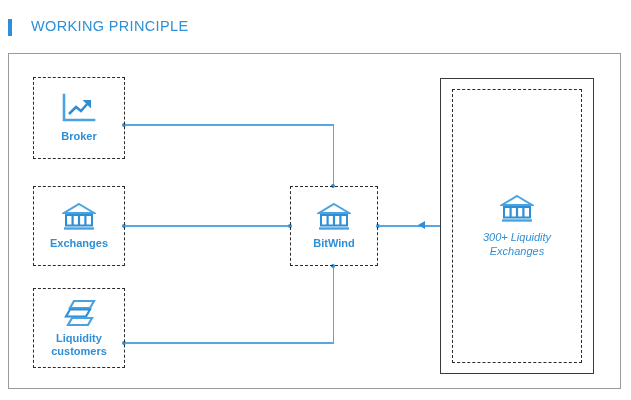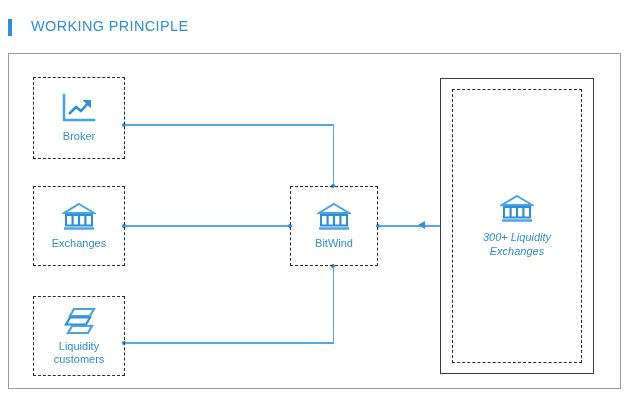--- a/index.html
+++ b/index.html
@@ -59,38 +59,39 @@
   
   .node {
     position: absolute;
     box-sizing: border-box;
     border: 1.3px dashed #2b2b2b;
     display: flex;
     flex-direction: column;
     align-items: center;
     justify-content: center;
     background: transparent;
+    font-weight: bold;
   }
   .node .label {
     color: #2f8fd6;
     font-size: 11px;
     line-height: 13px;
     text-align: center;
     margin-top: 5px;
     white-space: pre-line;
   }
   .icon-wrap {
     display: block;
     line-height: 0;
   }
 
   
   #node-broker    { left: 33px;  top: 77px;  width: 92px;  height: 82px; }
   #node-exchange  { left: 33px;  top: 186px; width: 92px;  height: 80px; }
-  #node-liquidity { left: 33px;  top: 296px; width: 92px;  height: 80px; }
+  #node-liquidity { left: 33px;  top: 288px; width: 92px;  height: 80px; }
   #node-bitwind   { left: 290px; top: 186px; width: 88px;  height: 80px; }
 
   
   #panel-right {
     position: absolute;
     left: 440px;
     top: 78px;
     width: 154px;
     height: 296px;
     border: 1.6px solid #3a3a3a;

